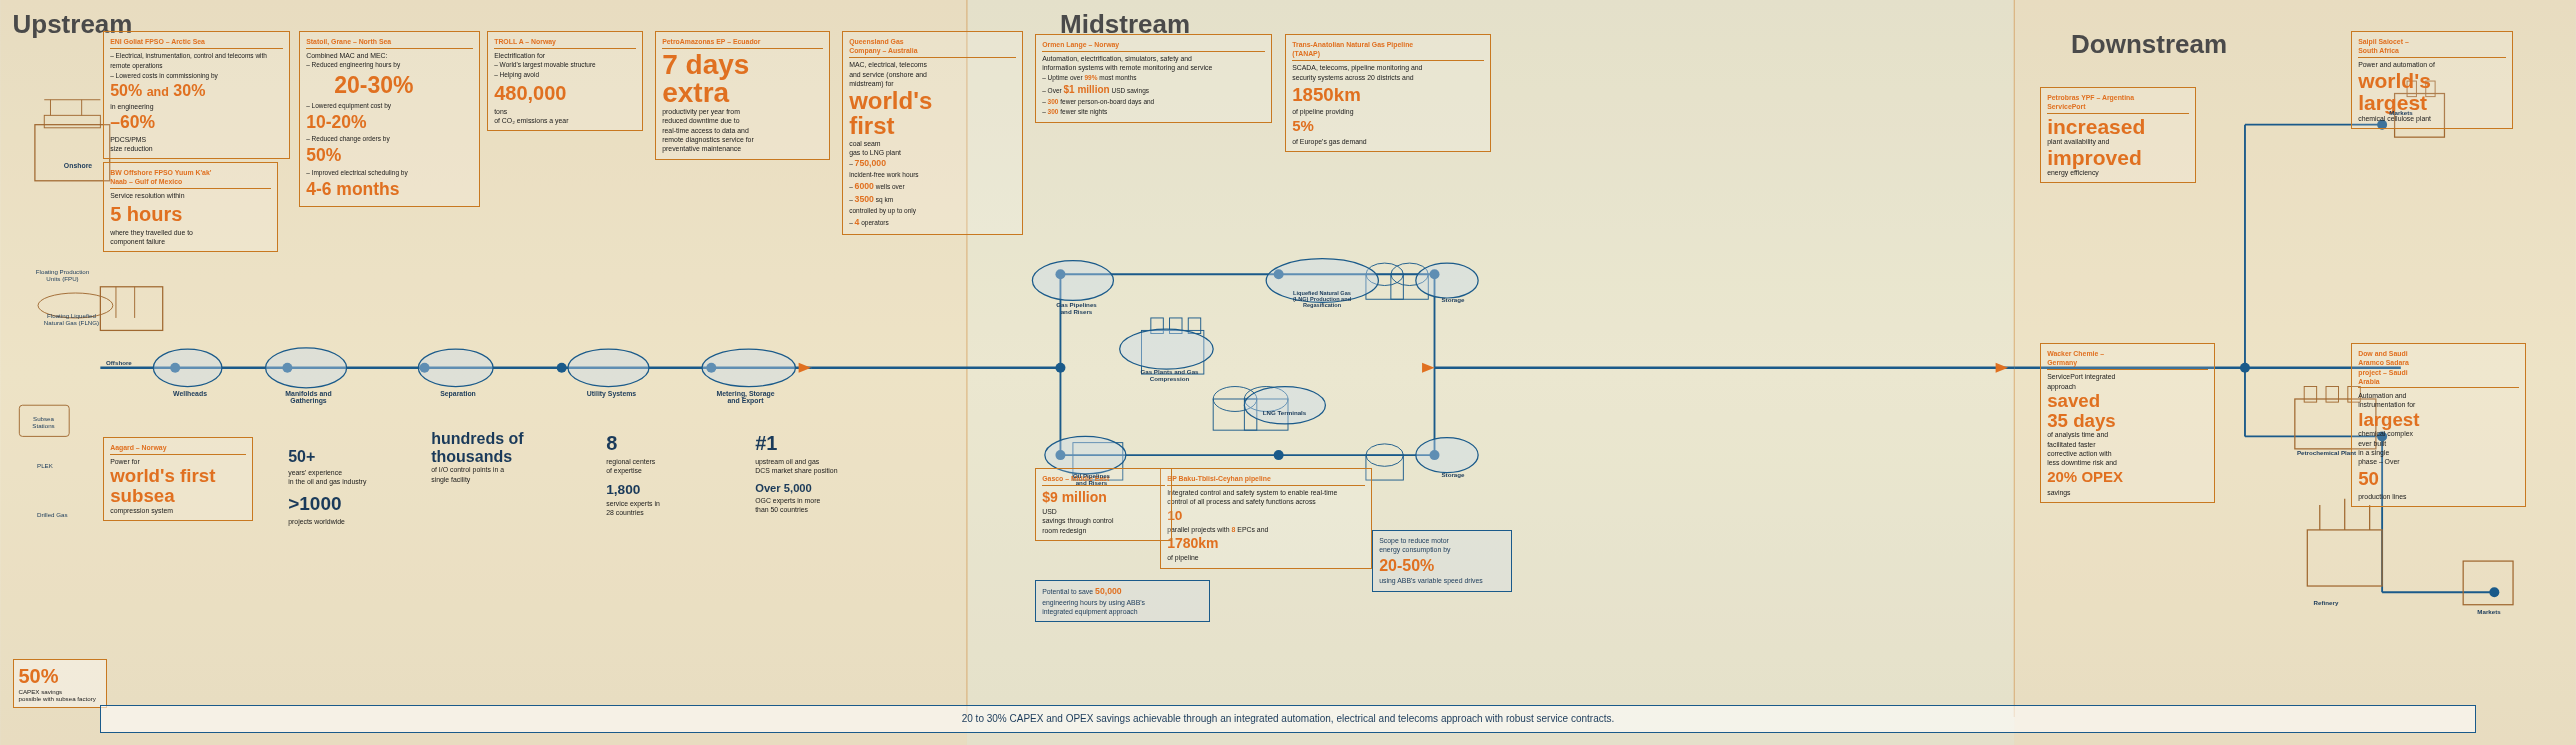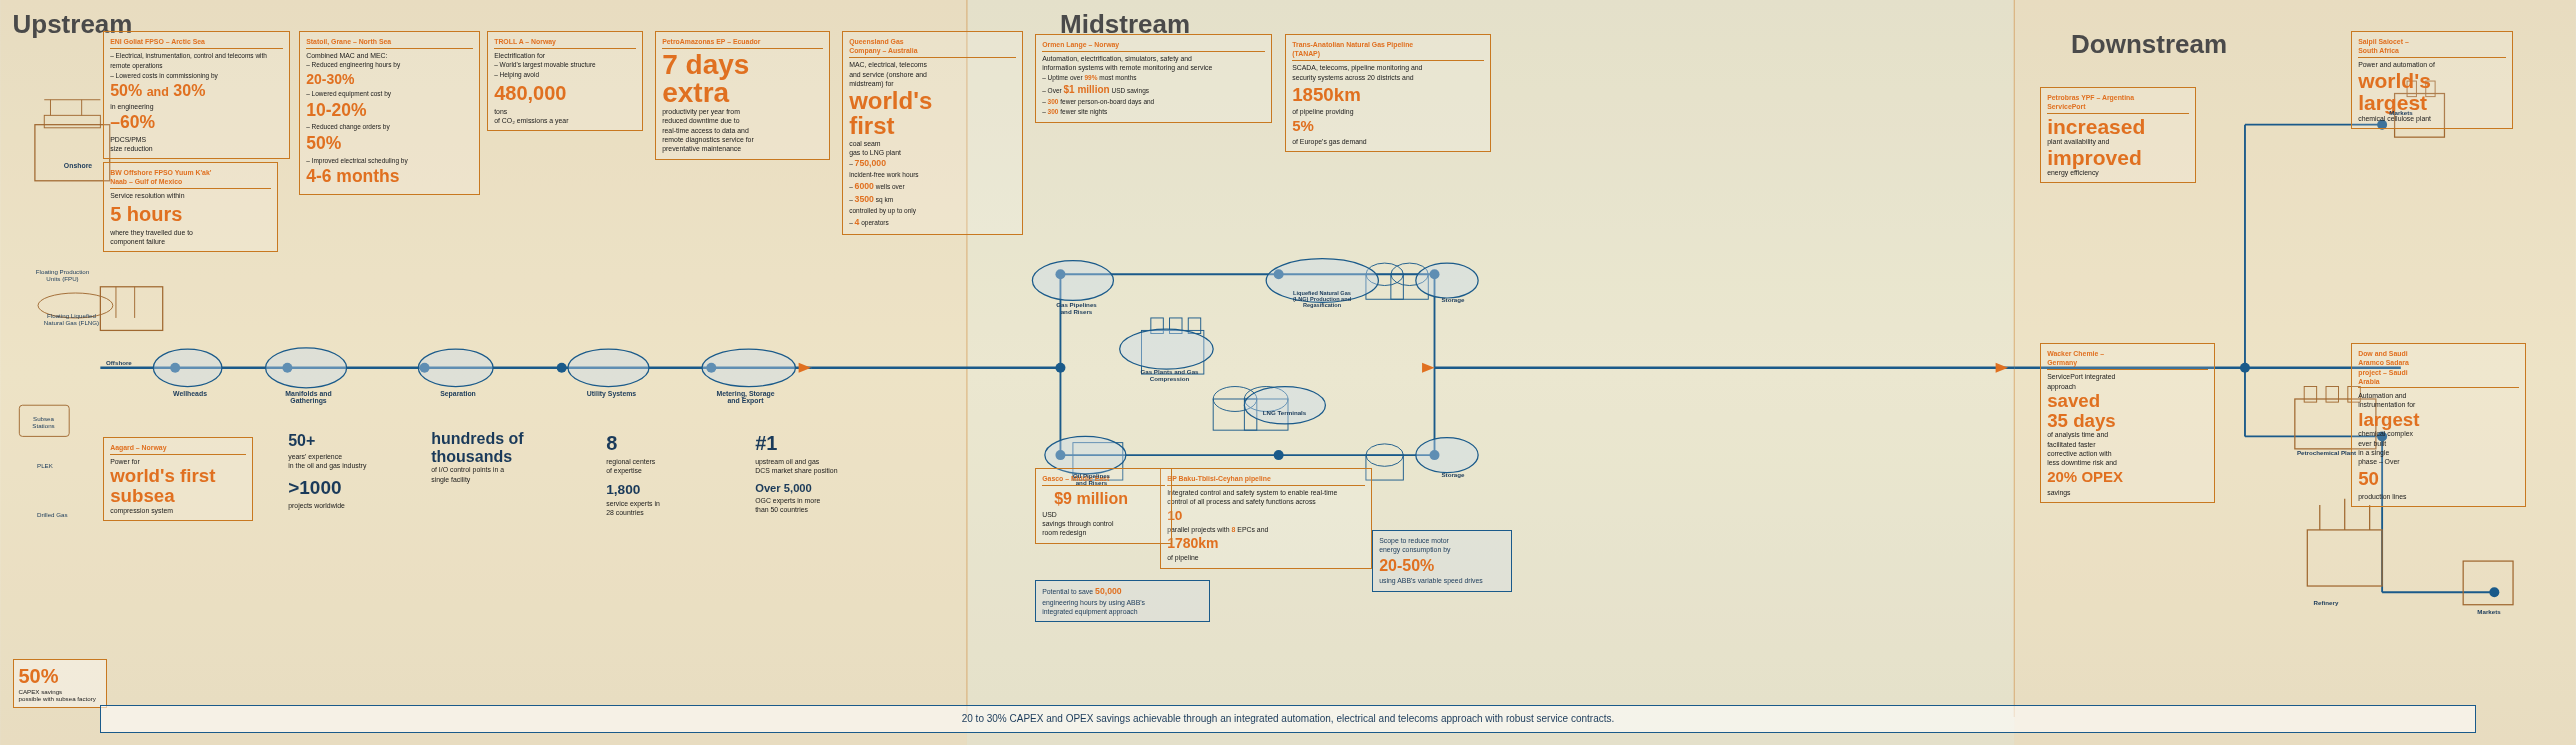--- a/index.html
+++ b/index.html
@@ -232,21 +232,21 @@
     <div class="info-box-title">BW Offshore FPSO Yuum K'ak'<br>Naab – Gulf of Mexico</div>
     <div style="font-size:6.9px;">Service resolution within</div>
     <div style="font-size:20px; font-weight:bold; color:#e07020;">5 hours</div>
     <div style="font-size:6.9px;">where they travelled due to<br>component failure</div>
   </div>
 
   <div class="info-box" style="left: 299px; top: 31px; width: 181px;">
     <div class="info-box-title">Statoil, Grane – North Sea</div>
     <div style="font-size:6.9px;">Combined MAC and MEC:</div>
     <div class="bullet-item">Reduced engineering hours by</div>
-    <div style="font-size:14px; font-weight:bold; color:#e07020;">20-30%</div>
+    <div style="font-size:23px; font-weight:bold; color:#e07020;margin-left:28px;">20-30%</div>
     <div class="bullet-item">Lowered equipment cost by</div>
     <div style="font-size:17.5px; font-weight:bold; color:#e07020;">10-20%</div>
     <div class="bullet-item">Reduced change orders by</div>
     <div style="font-size:17.5px; font-weight:bold; color:#e07020;">50%</div>
     <div class="bullet-item">Improved electrical scheduling by</div>
     <div style="font-size:17.5px; font-weight:bold; color:#e07020;">4-6 months</div>
   </div>
 
   <div class="info-box" style="left: 487px; top: 31px; width: 156px;">
     <div class="info-box-title">TROLL A – Norway</div>
@@ -274,21 +274,21 @@
     <div class="bullet-item"><strong style="font-size:8.7px; color:#e07020;">4</strong> operators</div>
   </div>
 
   <div class="info-box" style="left: 103px; top: 437px; width: 150px;">
     <div class="info-box-title">Aagard – Norway</div>
     <div style="font-size:6.9px;">Power for</div>
     <div style="font-size:18.7px; font-weight:bold; color:#e07020; line-height:1.05;">world's first<br>subsea</div>
     <div style="font-size:6.9px;">compression system</div>
   </div>
 
-  <div class="info-box" style="left: 281px; top: 424px; width: 125px; border-color: transparent; background: transparent;">
+  <div class="info-box" style="left: 281px; top: 440px; width: 125px; border-color: transparent; background: transparent;">
     <div style="font-size:16px; font-weight:bold; color:#1a3a5a;">50+</div>
     <div style="font-size:6.9px; color:#1a1a1a;">years' experience<br>in the oil and gas industry</div>
     <div style="font-size:19px; font-weight:bold; color:#1a3a5a; margin-top:5px;">&gt;1000</div>
     <div style="font-size:6.9px; color:#1a1a1a;">projects worldwide</div>
   </div>
 
   <div class="info-box" style="left: 424px; top: 424px; width: 156px; border-color: transparent; background: transparent;">
     <div style="font-size:16px; font-weight:bold; color:#1a3a5a; line-height:1.1;">hundreds of<br>thousands</div>
     <div style="font-size:6.9px; color:#1a1a1a;">of I/O control points in a<br>single facility</div>
   </div>
@@ -338,21 +338,21 @@
     <div class="info-box-title">BP Baku-Tblisi-Ceyhan pipeline</div>
     <div style="font-size:6.9px;">Integrated control and safety system to enable real-time<br>control of all process and safety functions across</div>
     <div style="font-size:13.7px; font-weight:bold; color:#e07020;">10</div>
     <div style="font-size:6.9px;">parallel projects with <strong style="color:#e07020;">8</strong> EPCs and</div>
     <div style="font-size:14px; font-weight:bold; color:#e07020;">1780km</div>
     <div style="font-size:6.9px;">of pipeline</div>
   </div>
 
   <div class="info-box" style="left: 1035px; top: 468px; width: 137px;">
     <div class="info-box-title">Gasco – Middle East</div>
-    <div style="font-size:16px; font-weight:bold; color:#e07020;margin-left:12px;">$9 million</div>
+    <div style="font-size:14px; font-weight:bold; color:#e07020;">$9 million</div>
     <div style="font-size:6.9px;">USD<br>savings through control<br>room redesign</div>
   </div>
 
   <div class="info-box" style="left: 1035px; top: 580px; width: 175px; border-color: #1a5a8a; background: rgba(200,220,255,0.2);">
     <div style="font-size:6.9px; color:#1a3a5a;">Potential to save <strong style="font-size:8.7px; color:#e07020;">50,000</strong><br>engineering hours by using ABB's<br>integrated equipment approach</div>
   </div>
 
   <div class="info-box" style="left: 1372px; top: 530px; width: 140px; border-color: #1a5a8a; background: rgba(200,220,255,0.2);">
     <div style="font-size:6.9px; color:#1a3a5a;">Scope to reduce motor<br>energy consumption by</div>
     <div style="font-size:16px; font-weight:bold; color:#e07020;">20-50%</div>

